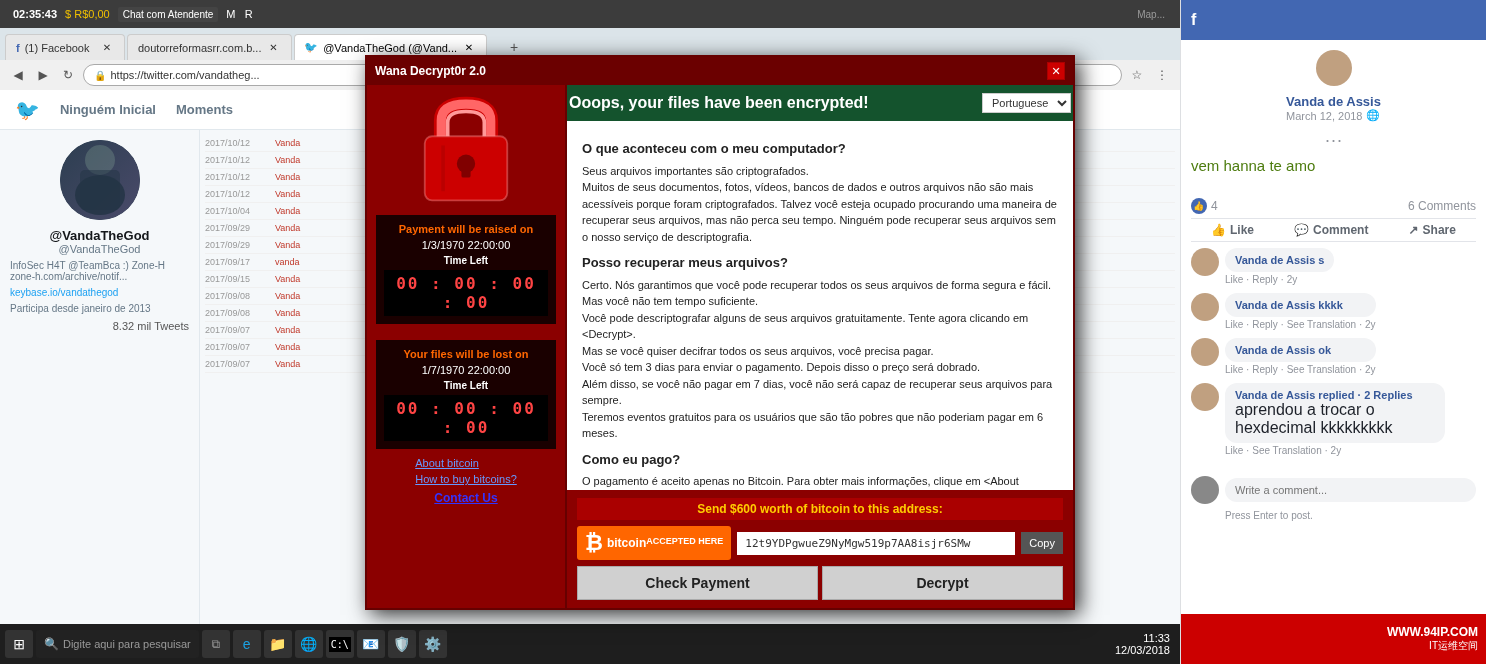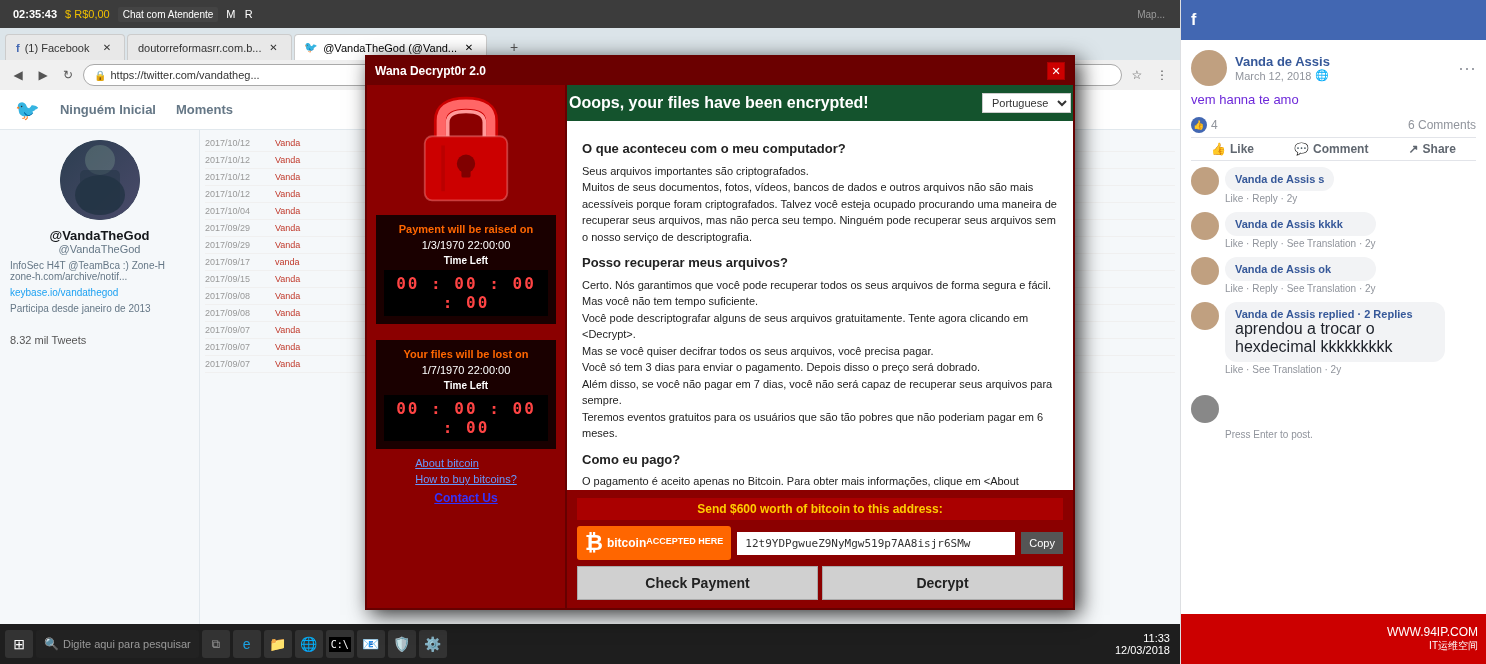--- a/index.html
+++ b/index.html
@@ -581,20 +581,21 @@
 
     .fb-post-area {
       padding: 10px;
     }
 
     .fb-user-header {
       display: flex;
       align-items: center;
       gap: 8px;
       margin-bottom: 6px;
+      flex-direction: column;
     }
 
     .fb-avatar {
       width: 36px;
       height: 36px;
       border-radius: 50%;
       background: #c0a080;
       flex-shrink: 0;
     }
 
@@ -615,23 +616,23 @@
       align-items: center;
       gap: 4px;
     }
 
     .fb-menu {
       color: #90949c;
       font-size: 18px;
     }
 
     .fb-post-text {
-      font-size: 13px;
-      color: #6d28d9;
-      margin-bottom: 6px;
+      font-size: 15px;
+      color: #4d7c0f;
+      margin-bottom: 20px;
     }
 
     .fb-reactions {
       display: flex;
       align-items: center;
       justify-content: space-between;
       padding: 4px 0;
       border-bottom: 1px solid #e2e4e9;
       font-size: 12px;
       color: #90949c;
@@ -750,21 +751,21 @@
       display: flex;
       flex-direction: column;
       align-items: flex-end;
       justify-content: center;
       padding-right: 8px;
     }
 
     .watermark-url {
       color: white;
       font-size: 12px;
-      font-weight: normal;
+      font-weight: bold;
     }
 
     .watermark-brand {
       color: white;
       font-size: 10px;
     }
 
     
     .dialog-scroll::-webkit-scrollbar {
       width: 10px;
@@ -866,21 +867,21 @@
               <ellipse cx="40" cy="55" rx="25" ry="20" fill="#234" opacity="0.8"></ellipse>
               <rect x="20" y="30" width="40" height="40" rx="5" fill="#234" opacity="0.5"></rect>
             </svg>
           </div>
         </div>
         <div class="twitter-username">@VandaTheGod</div>
         <div class="twitter-handle">@VandaTheGod</div>
         <div class="twitter-bio">InfoSec H4T @TeamBca :) Zone-H zone-h.com/archive/notif...</div>
         <div class="twitter-bio" style="color:#1da1f2;">keybase.io/vandathegod</div>
         <div class="twitter-bio">Participa desde janeiro de 2013</div>
-        <div style="font-size:11px;color:#555;margin-top:20px;">
+        <div style="font-size:11px;color:#555;margin-top:6px;text-align:right;">
           <span>8.32</span>
           <span> mil Tweets</span>
         </div>
       </div>
       <div class="tweet-list">
         <div id="tweets-container">
             <div class="tweet-row">
               <span class="tweet-date">2017/10/12</span>
                        <span class="tweet-user">Vanda</span>
             </div>
@@ -1123,20 +1124,21 @@
           <div class="fb-comment-bubble">
             <div class="fb-comment-user">Vanda de Assis replied · 2 Replies</div>
             <div class="fb-comment-text">aprendou a trocar o hexdecimal kkkkkkkkk</div>
           </div>
           <div class="fb-comment-actions">Like · See Translation · 2y</div>
         </div>
       </div>
       </div>
     <div class="fb-write-comment">
       <div class="fb-write-avatar"></div>
+      <input type="text" class="fb-write-input" placeholder="Write a comment..." style="">
     </div>
     <div style="font-size:10px;color:#90949c;padding-left:34px;">Press Enter to post.</div>
   </div>
 
   <div class="watermark">
     <span class="watermark-url">WWW.94IP.COM</span>
     <span class="watermark-brand">IT运维空间</span>
   </div>
 </div>
 

